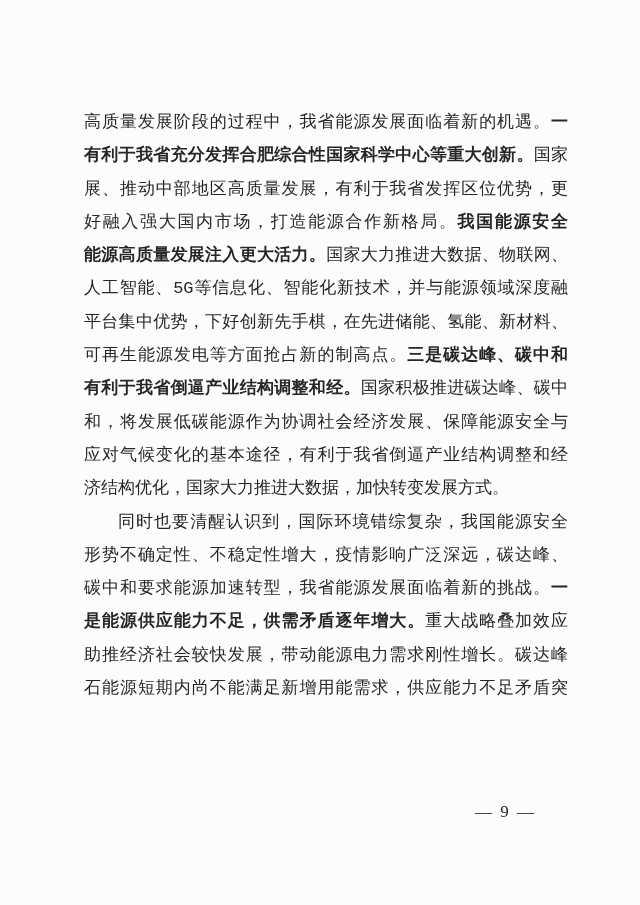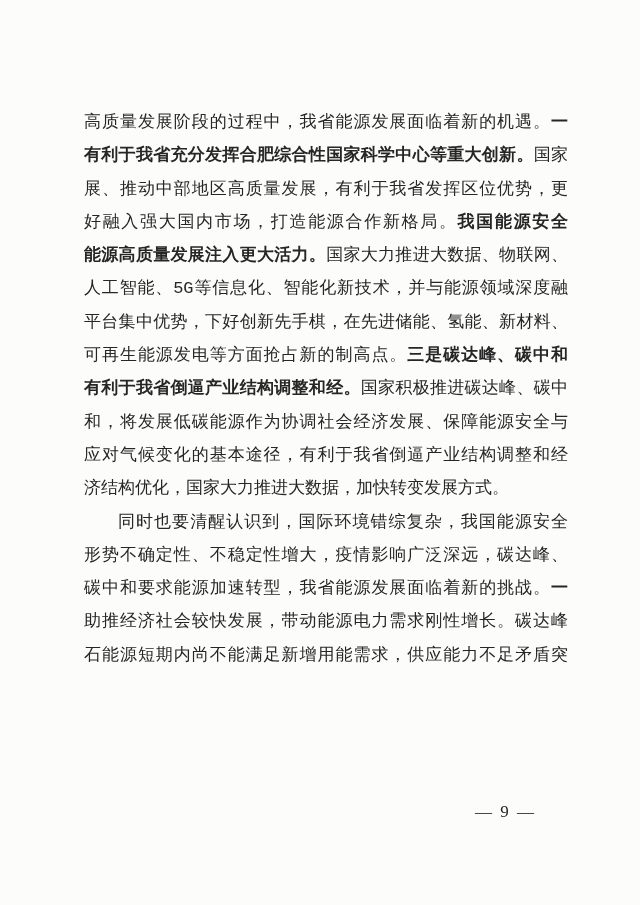--- a/index.html
+++ b/index.html
@@ -72,20 +72,21 @@
         <div class="line"><span class="seg">可再生能源发电等方面抢占新的制高点。</span><span class="seg bold">三是碳达峰、碳中和</span></div>
         <div class="line"><span class="seg bold">有利于我省倒逼产业结构调整和经。</span><span class="seg">国家积极推进碳达峰、碳中</span></div>
         <div class="line"><span class="seg">和，将发展低碳能源作为协调社会经济发展、保障能源安全与</span></div>
         <div class="line"><span class="seg">应对气候变化的基本途径，有利于我省倒逼产业结构调整和经</span></div>
         <div class="line end"><span class="seg">济结构优化，国家大力推进大数据，加快转变发展方式。</span></div>
       </div>
       <div class="paragraph">
         <div class="line first"><span class="seg">同时也要清醒认识到，国际环境错综复杂，我国能源安全</span></div>
         <div class="line"><span class="seg">形势不确定性、不稳定性增大，疫情影响广泛深远，碳达峰、</span></div>
         <div class="line"><span class="seg">碳中和要求能源加速转型，我省能源发展面临着新的挑战。</span><span class="seg bold">一</span></div>
+        <div class="line"><span class="seg bold">是能源供应能力不足，供需矛盾逐年增大。</span><span class="seg">重大战略叠加效应</span></div>
         <div class="line"><span class="seg">助推经济社会较快发展，带动能源电力需求刚性增长。碳达峰</span></div>
         <div class="line"><span class="seg">石能源短期内尚不能满足新增用能需求，供应能力不足矛盾突</span></div>
       </div>
     </div>
   <div class="footer">
     <span>— 9 —</span>
   </div>
 </div>
 
 </body></html>

